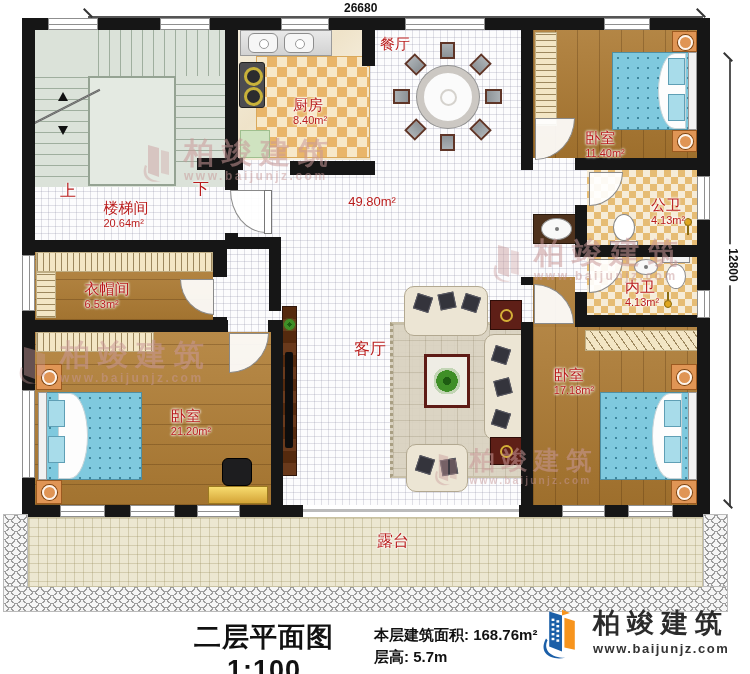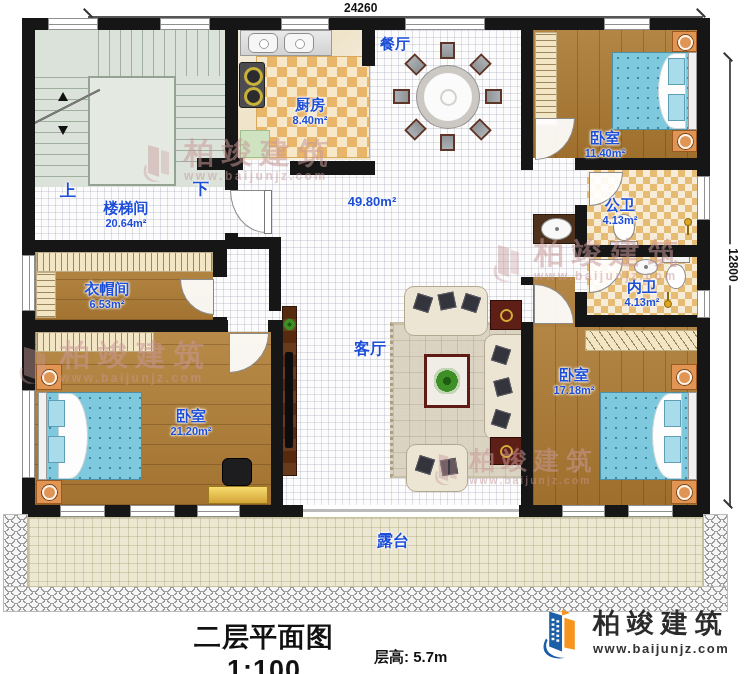--- a/index.html
+++ b/index.html
@@ -21,21 +21,21 @@
   .scallop{background-color:#f4f4f4;background-image:radial-gradient(circle at 6px 0,#f6f6f6 4.3px,#9c9c9c 4.3px 5.4px,transparent 5.5px),radial-gradient(circle at 6px 0,#f6f6f6 4.3px,#9c9c9c 4.3px 5.4px,transparent 5.5px);background-size:12px 8px;background-position:0 0,6px 4px;border:1px solid #bbb;}
   
   .wall{background:#161616;}
   .win-h{background:#fff;border:1px solid #8f8f8f;}
   .win-h::before{content:"";position:absolute;left:0;right:0;top:50%;border-top:1px solid #8f8f8f;}
   .win-v{background:#fff;border:1px solid #8f8f8f;}
   .win-v::before{content:"";position:absolute;top:0;bottom:0;left:50%;border-left:1px solid #8f8f8f;}
   .door{border:1px solid #8a8a8a;background:rgba(255,255,255,.92);}
   .leaf{background:#fff;border:1px solid #777;}
   
-  .lbl{position:absolute;transform:translate(-50%,-50%);text-align:center;font-weight:700;color:#1d4ed8;white-space:nowrap;text-shadow:0 0 3px #fff,0 0 3px #fff,0 0 2px #fff;line-height:1.1;}
+  .lbl{position:absolute;transform:translate(-50%,-50%);text-align:left;font-weight:400;color:#b91c1c;white-space:nowrap;text-shadow:0 0 3px #fff,0 0 3px #fff,0 0 2px #fff;line-height:1.1;}
   .lbl .nm{display:block;font-size:15px;}
   .lbl .ar{display:block;font-size:11px;}
   .lbl-sm{font-size:15px;}
   
   .rail{background-color:#f3e6c5;border:1px solid #bfae85;}
   .rail-v{background-image:repeating-linear-gradient(90deg,rgba(120,95,50,.7) 0 1px,transparent 1px 6px);}
   .rail-h{background-image:repeating-linear-gradient(0deg,rgba(120,95,50,.7) 0 1px,transparent 1px 6px);}
   .rail-d{background-image:repeating-linear-gradient(55deg,rgba(120,95,50,.7) 0 1px,transparent 1px 7px);}
   .bed{background-color:#7fc9de;background-image:radial-gradient(rgba(10,80,105,.55) 1px,transparent 1.4px);background-size:10px 10px;border:1px solid #4f8fa3;}
   .sheet{background:#fdfdfd;border:1px solid #c6d4d8;}
@@ -88,21 +88,21 @@
   .logo-url{font-size:13px;font-weight:700;letter-spacing:1.5px;color:#333;}
 </style>
 </head>
 <body>
 
 <div class="plan">
 
   <div class="abs dimline" style="left:88px;top:16px;width:615px;height:1.5px;"></div>
   <div class="abs tick" style="left:82px;top:12px;"></div>
   <div class="abs tick" style="left:695px;top:12px;"></div>
-  <div class="abs dimtxt" style="left:340px;top:1px;">24260</div>
+  <div class="abs dimtxt" style="left:340px;top:1px;">26680</div>
   <div class="abs dimline" style="left:729px;top:60px;width:1.5px;height:447px;"></div>
   <div class="abs tick" style="left:722px;top:56px;"></div>
   <div class="abs tick" style="left:722px;top:503px;"></div>
   <div class="abs dimtxt" style="left:712px;top:258px;transform:rotate(90deg);transform-origin:center;">12800</div>
 
   <div class="abs gridfloor" style="left:34px;top:30px;width:664px;height:475px;"></div>
 
   <div class="abs stairbg" style="left:34px;top:30px;width:191px;height:157px;"></div>
   <div class="abs stairbg tread-h" style="left:34px;top:76px;width:54px;height:111px;"></div>
   <div class="abs stairbg tread-v" style="left:88px;top:30px;width:137px;height:46px;"></div>
@@ -281,21 +281,21 @@
     <span class="nm">厨房</span>
     <span class="ar">8.40m²</span>
   </div>
   <div class="lbl lbl-sm" style="left:395px;top:44px;">餐厅</div>
   <div class="lbl lbl-sm" style="left:372px;top:202px;font-size:13px;">49.80m²</div>
   <div class="lbl lbl-sm" style="left:370px;top:349px;font-size:16px;">客厅</div>
   <div class="lbl" style="left:605px;top:144px;">
     <span class="nm">卧室</span>
     <span class="ar">11.40m²</span>
   </div>
-  <div class="lbl" style="left:620px;top:211px;">
+  <div class="lbl" style="left:668px;top:211px;">
     <span class="nm">公卫</span>
     <span class="ar">4.13m²</span>
   </div>
   <div class="lbl" style="left:642px;top:293px;">
     <span class="nm">内卫</span>
     <span class="ar">4.13m²</span>
   </div>
   <div class="lbl" style="left:107px;top:295px;">
     <span class="nm">衣帽间</span>
     <span class="ar">6.53m²</span>
@@ -349,20 +349,24 @@
       <path d="M21 11 L29 13 L29 36 L21 34 Z" fill="rgba(200,152,152,.35)"></path>
       <path d="M5 26 C0 39 10 45 21 42 C10 42 4 36 7 27 Z" fill="rgba(200,152,152,.40)"></path>
     </svg>
     <span>
         <span class="t1">柏竣建筑</span>
         <span class="t2">www.baijunjz.com</span>
       </span>
   </div>
 
   <div class="abs tb-title" style="left:158px;top:619px;width:212px;">二层平面图1:100</div>
+  <div class="abs tb-line" style="left:374px;top:626px;">
+    <span>本层建筑面积:</span>
+    <span>168.76m²</span>
+  </div>
   <div class="abs tb-line" style="left:374px;top:648px;">
     <span>层高:</span>
     <span>5.7m</span>
   </div>
   <div class="abs" style="left:538px;top:604px;display:flex;align-items:center;gap:7px;">
     <svg width="48" height="58" viewBox="0 0 60 70">
       <path d="M14 8 L30 13 L30 58 L14 52 Z" fill="#1b5fa8"></path>
       <g fill="#ffffff">
         <rect x="17" y="17" width="3.5" height="3"></rect>
           <rect x="17" y="23" width="3.5" height="3"></rect>

